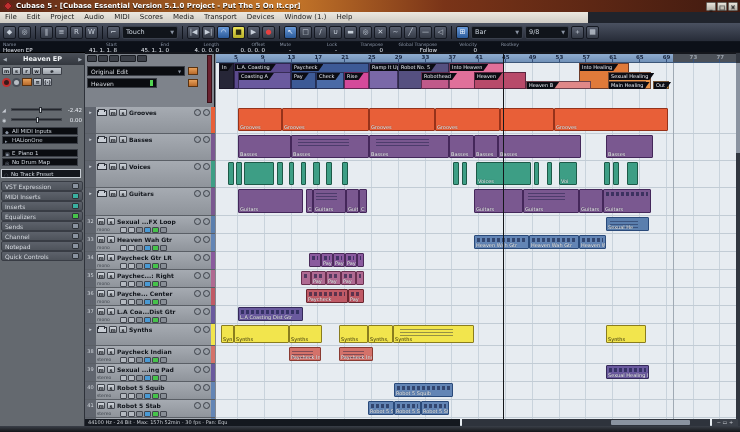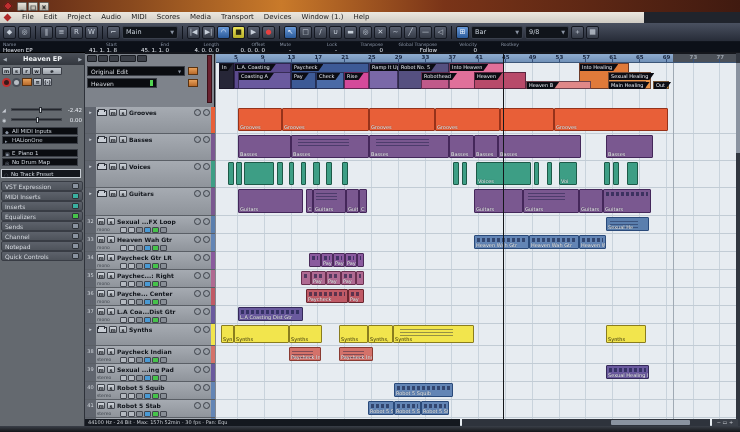--- a/index.html
+++ b/index.html
@@ -10,22 +10,22 @@
   .titlebar{position:absolute;left:0;top:0;width:740px;height:12px;
     background:linear-gradient(90deg,#5a2416 0%,#8a4a1e 18%,#c97a2a 38%,#7a3418 60%,#401a10 100%);
     display:flex;align-items:center;color:#fff;font-size:7px;font-weight:bold;
     text-shadow:0 1px 1px #000;padding:0 2px;}
   .titlebar .app-ico{width:8px;height:8px;background:#c03030;border:1px solid #601010;
     transform:rotate(45deg) scale(.8);margin:0 4px 0 2px;}
   .titlebar .t-text{flex:1;overflow:hidden;white-space:nowrap;}
   .win-btn{width:10px;height:9px;background:linear-gradient(#e8e4da,#b8b4aa);
     border:1px solid #6a6660;font-size:6px;line-height:7px;text-align:center;color:#222;
     margin-left:1px;border-radius:1px;}
-  .menubar{position:absolute;left:0;top:12px;width:644px;height:11px;background:linear-gradient(#ece8e0,#d0ccc4);
-    display:flex;align-items:center;color:#1a1a1a;font-size:7px;border-bottom:1px solid #8a868p;}
+  .menubar{position:absolute;left:0;top:12px;width:588px;height:11px;background:linear-gradient(#ece8e0,#d0ccc4);
+    display:flex;color:#1a1a1a;font-size:7px;border-bottom:1px solid #8a868p;flex-direction:column;}
   .menubar .m-ico{width:7px;height:7px;background:#b02828;margin:0 6px 0 4px;transform:rotate(45deg) scale(.8);}
   .menu-item{padding:0 5px;line-height:11px;}
   
   .toolbar{position:absolute;left:0;top:23px;width:740px;height:19px;
     background:linear-gradient(#4a5160,#272c38);display:flex;align-items:center;gap:2px;padding:0 3px;
     border-bottom:1px solid #10141c;}
   .tb-btn{width:13px;height:13px;background:linear-gradient(#5a6170,#343a46);border:1px solid #151922;
     border-radius:2px;color:#c8d0da;font-size:7px;line-height:11px;text-align:center;flex:none;overflow:hidden;}
   .tb-btn.on-blue{background:linear-gradient(#6a9ad8,#2a5a9a);color:#eef4fc;}
   .tb-btn.on-yellow{background:linear-gradient(#ece45a,#b8b028);color:#2a2a10;}
@@ -134,20 +134,21 @@
   .bottom-edge{position:absolute;left:0;top:426px;width:740px;height:6px;
     background:linear-gradient(#3a3f48,#14161a);z-index:9;}
 </style>
 </head>
 <body>
 
 <div class="screen">
 
   <div class="titlebar">
     <span class="app-ico"></span>
+    <span class="t-text">Cubase 5 - [Cubase Essential Version 5.1.0 Project - Put The 5 On It.cpr]</span>
     <span class="win-btn">_</span>
     <span class="win-btn">□</span>
     <span class="win-btn">✕</span>
   </div>
 
   <div class="menubar">
     <span class="m-ico"></span>
     <span id="menu-items"><span class="menu-item">File</span><span class="menu-item">Edit</span><span class="menu-item">Project</span><span class="menu-item">Audio</span><span class="menu-item">MIDI</span><span class="menu-item">Scores</span><span class="menu-item">Media</span><span class="menu-item">Transport</span><span class="menu-item">Devices</span><span class="menu-item">Window (1.)</span><span class="menu-item">Help</span></span>
   </div>
 
@@ -155,21 +156,21 @@
     <span class="tb-btn">◆</span>
     <span class="tb-btn">◎</span>
     <span class="tb-sep"></span>
     <span class="tb-btn">‖</span>
     <span class="tb-btn">≡</span>
     <span class="tb-btn">R</span>
     <span class="tb-btn">W</span>
     <span class="tb-sep"></span>
     <span class="tb-btn">⌐</span>
     <span class="tb-drop" style="width:56px">
-      <span>Main</span>
+      <span>Touch</span>
         <span class="car">▼</span>
     </span>
     <span class="tb-sep"></span>
     <span class="tb-btn">|◀</span>
     <span class="tb-btn">▶|</span>
     <span class="tb-btn on-blue">◠</span>
     <span class="tb-btn on-yellow">■</span>
     <span class="tb-btn">▶</span>
     <span class="tb-btn on-red">●</span>
     <span class="tb-sep"></span>

